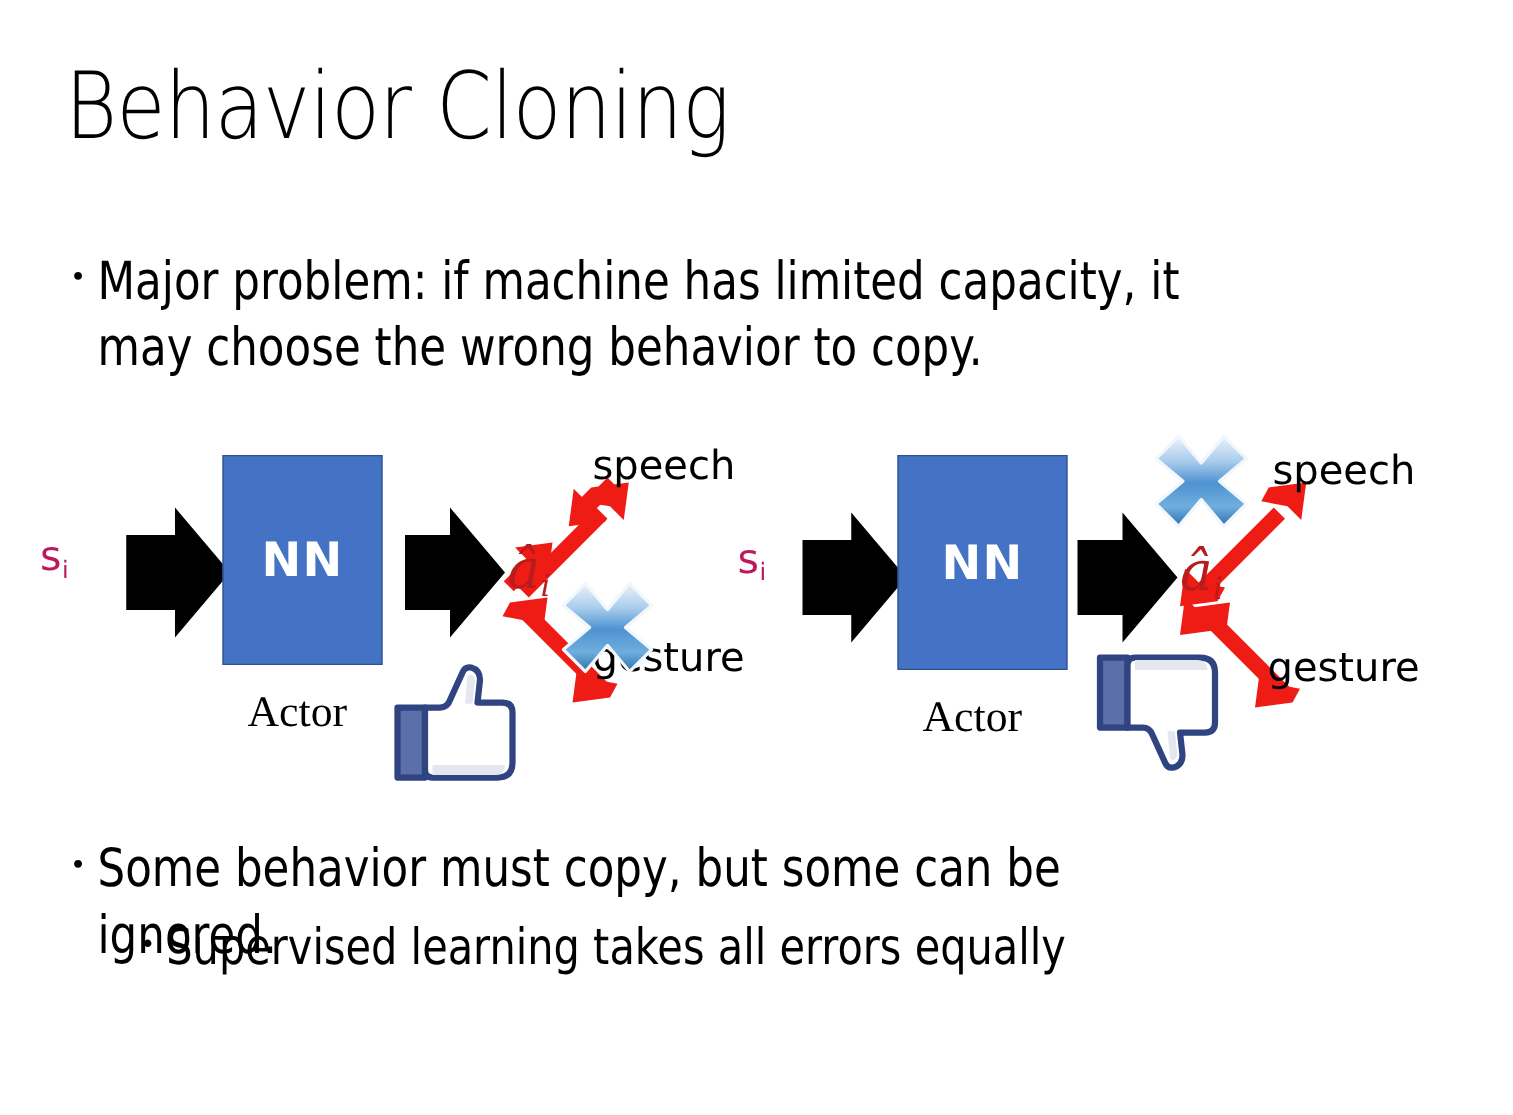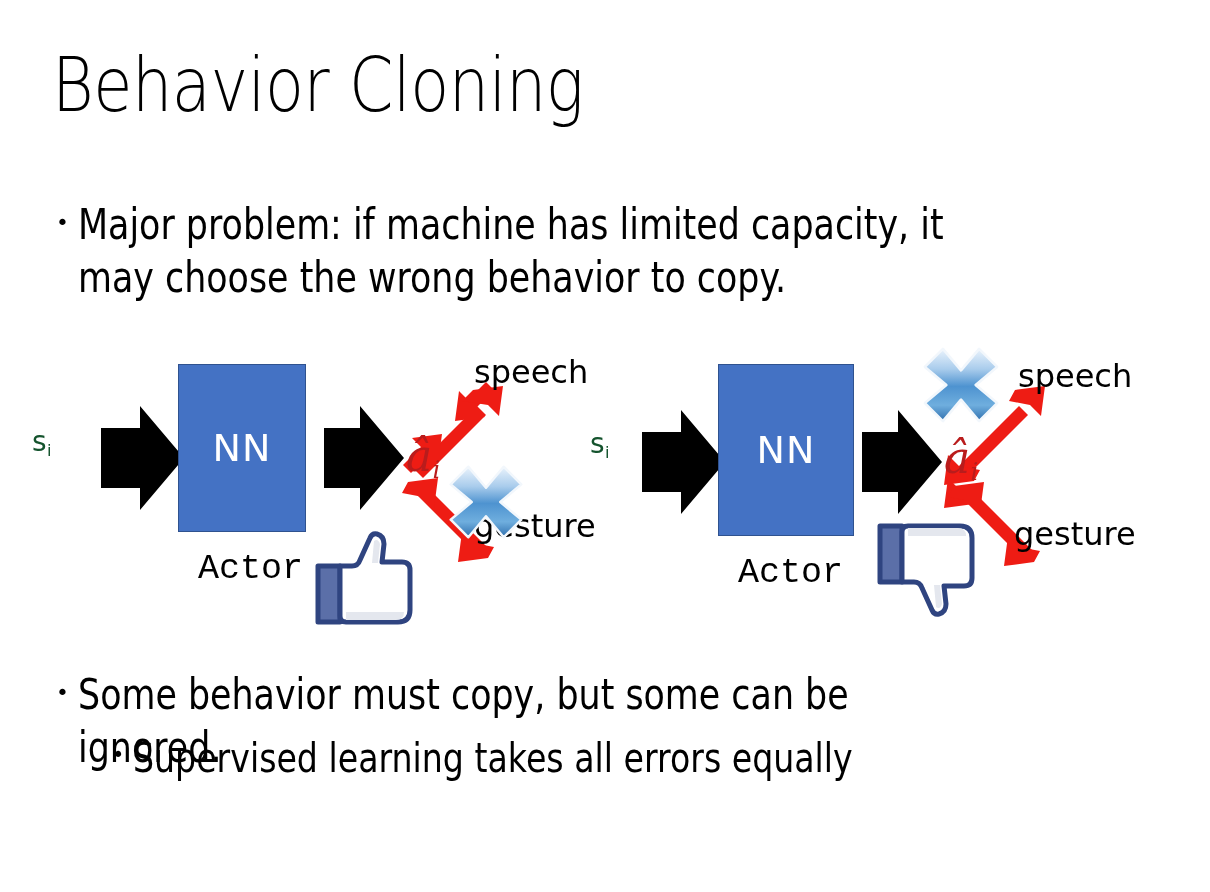--- a/index.html
+++ b/index.html
@@ -86,22 +86,22 @@
     position: absolute;
     top: 330px;
     height: 300px;
   }
   #diagram-left  { left: 18px;  width: 620px; }
   #diagram-right { left: 566px; width: 640px; }
 
   .state-label {
     position: absolute;
     font-family: "DejaVu Sans", sans-serif;
-    font-size: 28px;
-    color: #14532d;
+    font-size: 33px;
+    color: #be185d;
     line-height: 1;
   }
   .state-label sub {
     font-size: 0.58em;
     vertical-align: baseline;
     position: relative;
     top: 0.30em;
     left: 0.02em;
   }
 
@@ -111,26 +111,26 @@
     border: 1px solid #2F528F;
     box-sizing: border-box;
     display: flex;
     align-items: center;
     justify-content: center;
   }
   .nn-box-label {
     color: #ffffff;
     font-family: "DejaVu Sans", sans-serif;
     font-size: 38px;
-    font-weight: 400;
+    font-weight: 700;
     letter-spacing: 1px;
   }
   .actor-label {
     position: absolute;
-    font-family: Liberation Mono, monospace;
+    font-family: Liberation Serif, serif;
     font-size: 35px;
     color: #000000;
     line-height: 1;
     white-space: nowrap;
   }
 
   .action-label {
     position: absolute;
     font-family: "DejaVu Serif", serif;
     font-style: italic;

